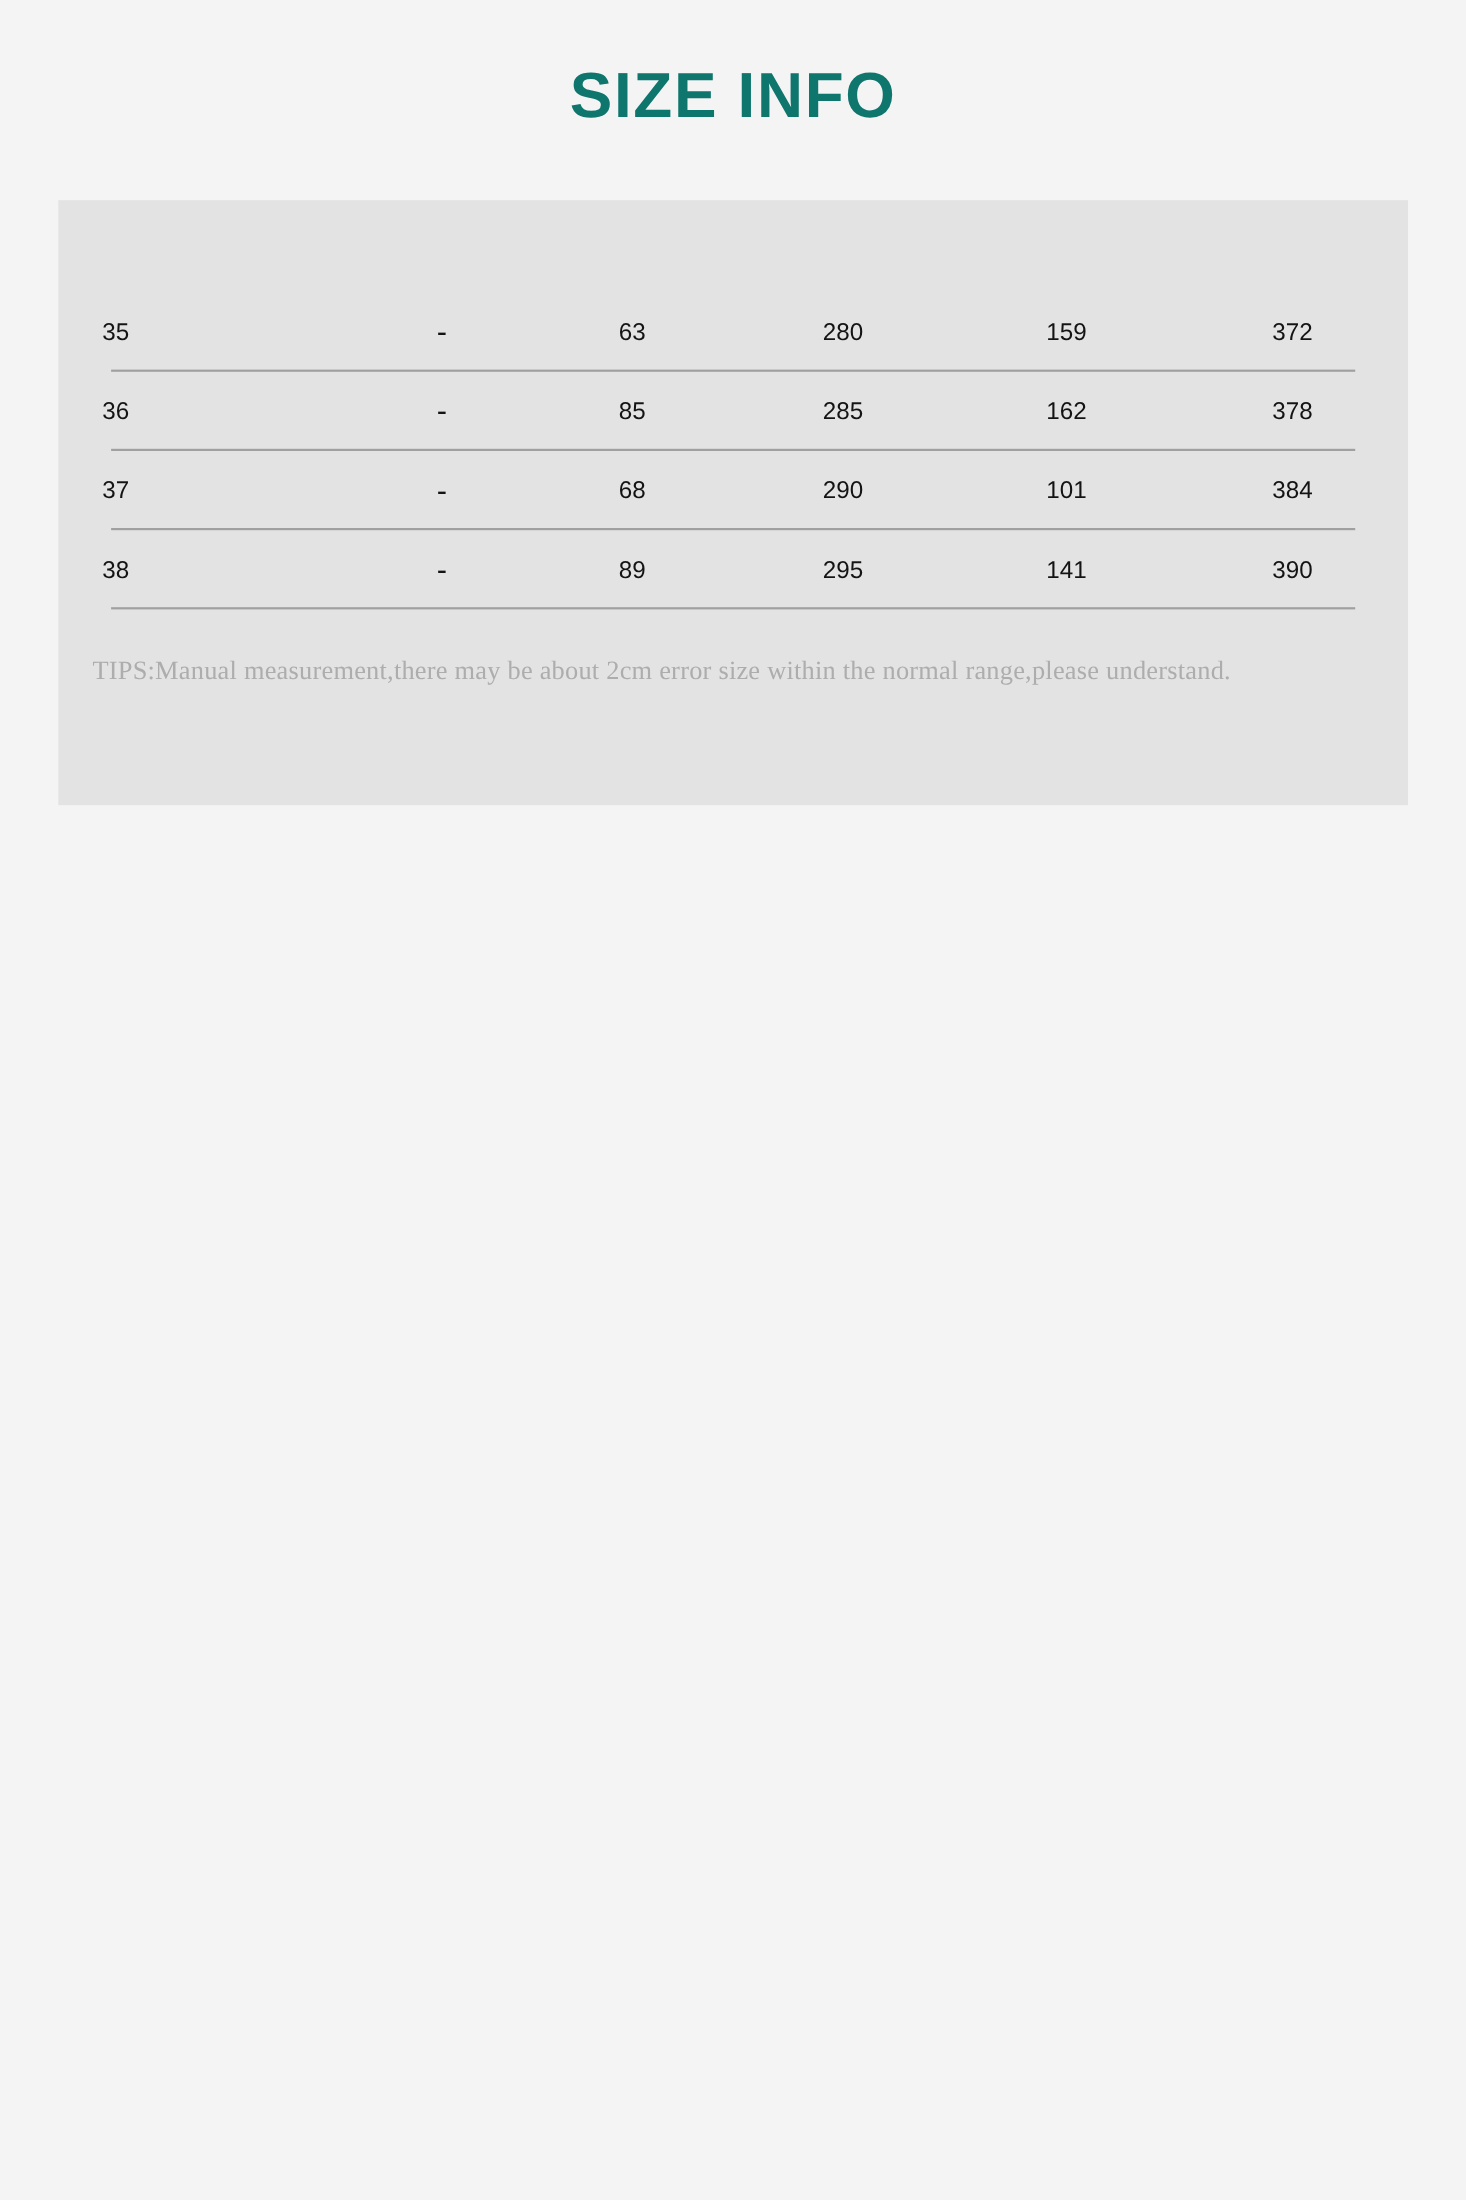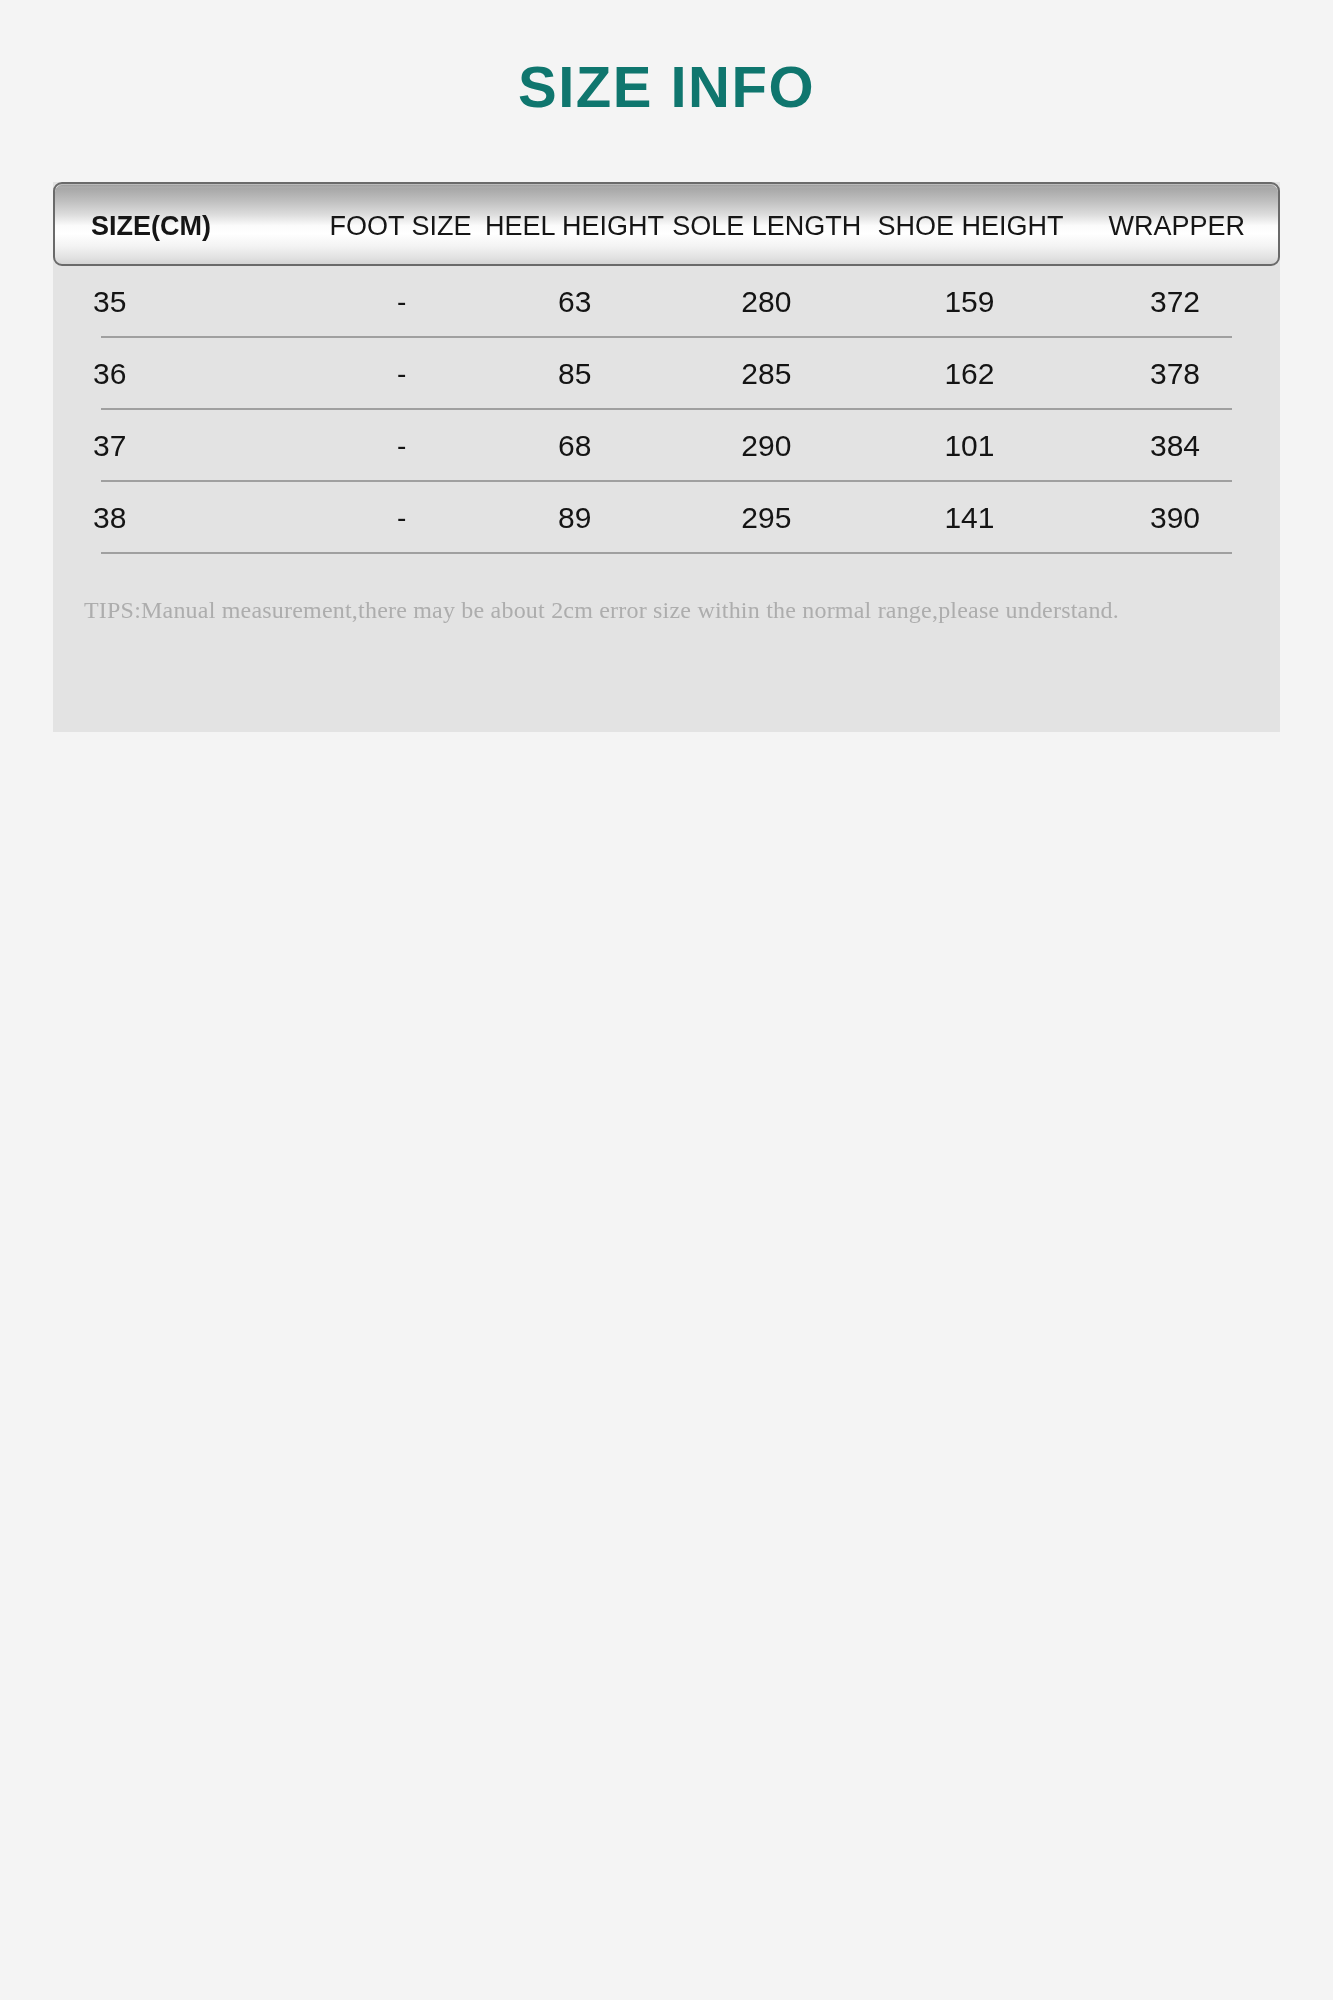--- a/index.html
+++ b/index.html
@@ -118,21 +118,21 @@
   .row .divider {
     position: absolute;
     left: 48px;
     right: 48px;
     bottom: 0;
     height: 2px;
     background: #a0a0a0;
   }
   .cell {
     font-family: "Liberation Sans", sans-serif;
-    font-size: 30px;
+    font-size: 22px;
     color: #141414;
     text-align: center;
     white-space: nowrap;
   }
   .cell.first {
     text-align: left;
     padding-left: 40px;
   }
   .cell.dash {
     font-size: 28px;
@@ -161,30 +161,20 @@
 </style>
 </head>
 <body>
 
 <div class="page">
 
   <div class="title">SIZE INFO</div>
 
   <div class="panel">
 
-    <div class="header-bar">
-      <div class="header-row">
-        <div class="hcell first c0">SIZE(CM)</div>
-        <div class="hcell c1">FOOT SIZE</div>
-        <div class="hcell c2">HEEL HEIGHT</div>
-        <div class="hcell c3">SOLE LENGTH</div>
-        <div class="hcell c4">SHOE HEIGHT</div>
-        <div class="hcell c5">WRAPPER</div>
-      </div>
-    </div>
 
     <div class="rows">
 
       <div class="row">
         <div class="cell first c0">35</div>
         <div class="cell dash c1">-</div>
         <div class="cell c2">63</div>
         <div class="cell c3">280</div>
         <div class="cell c4">159</div>
         <div class="cell c5">372</div>

